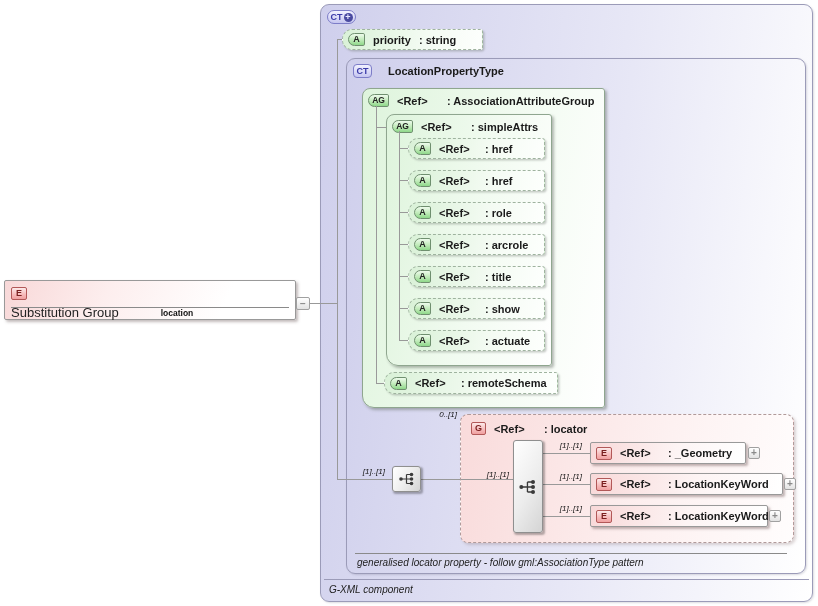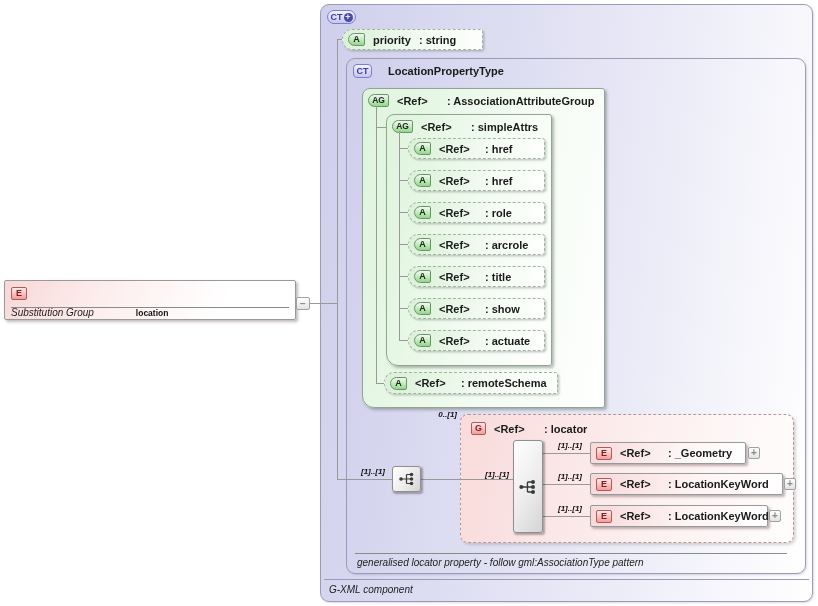--- a/index.html
+++ b/index.html
@@ -39,37 +39,37 @@
          background:linear-gradient(180deg,#fceaea 0%,#f6baba 60%,#f0a0a0 100%);color:#7a1f1f;}
   .g-badge{width:15px;height:13px;border:1px solid #b25858;border-radius:2px;
          background:linear-gradient(180deg,#fceaea 0%,#f6baba 60%,#f0a0a0 100%);color:#7a1f1f;}
   .plus-circle{width:9px;height:9px;border-radius:50%;background:#4a4aa0;color:#e8e8ff;
          font-size:9px;font-weight:bold;display:inline-flex;align-items:center;justify-content:center;line-height:1;}
   
   .b{font-weight:bold;font-size:11px;white-space:nowrap;}
   .hdr{display:flex;align-items:center;padding:5px 0 0 6px;gap:16px;}
   .n-name{font-weight:bold;font-size:11px;margin-left:8px;width:46px;flex:none;white-space:nowrap;}
   .n-type{font-weight:bold;font-size:11px;white-space:nowrap;}
-  .card{position:absolute;font-style:italic;font-weight:bold;font-size:8px;color:#111;
+  .card{position:absolute;font-style:italic;font-weight:normal;font-size:8px;color:#111;
         text-align:right;white-space:nowrap;}
   .ann{position:absolute;font-style:italic;font-size:10px;color:#222;white-space:nowrap;}
   .hl{position:absolute;height:1px;background:#999;}
   .vl{position:absolute;width:1px;background:#999;}
   .sepline{position:absolute;height:1px;background:#8a8a8a;}
   .pm{position:absolute;border:1px solid #a0a0a0;border-radius:2px;box-sizing:border-box;
       background:linear-gradient(180deg,#ffffff,#e2e2e2);color:#8a8a8a;
       display:flex;align-items:center;justify-content:center;font-size:10px;font-weight:bold;line-height:1;}
   .comp{position:absolute;border:1px solid #8f8f8f;border-radius:3px;box-sizing:border-box;
       background:linear-gradient(120deg,#ffffff 0%,#ececec 55%,#d4d4d4 100%);
       box-shadow:1.5px 1.5px 2px rgba(0,0,0,.3);display:flex;align-items:center;justify-content:center;}
   
   .elem-main{border:1px solid #999;border-radius:2px;
       background:linear-gradient(115deg,#f8d8d8 0%,#fdeeee 35%,#ffffff 75%);
       box-shadow:2px 2px 3px rgba(120,105,105,.45);}
-  .sg-label{font-style:italic;font-size:10px;color:#222;}
+  .sg-label{font-size:13px;color:#222;}
   .sg-value{font-weight:bold;font-size:8.5px;color:#111;margin-left:42px;}
 </style>
 </head>
 <body>
 
 <div id="stage">
 
   <div class="abs lavbox" style="left:320px;top:4px;width:493px;height:598px;">
     <div class="hdr">
       <span class="badge ctp-badge">

